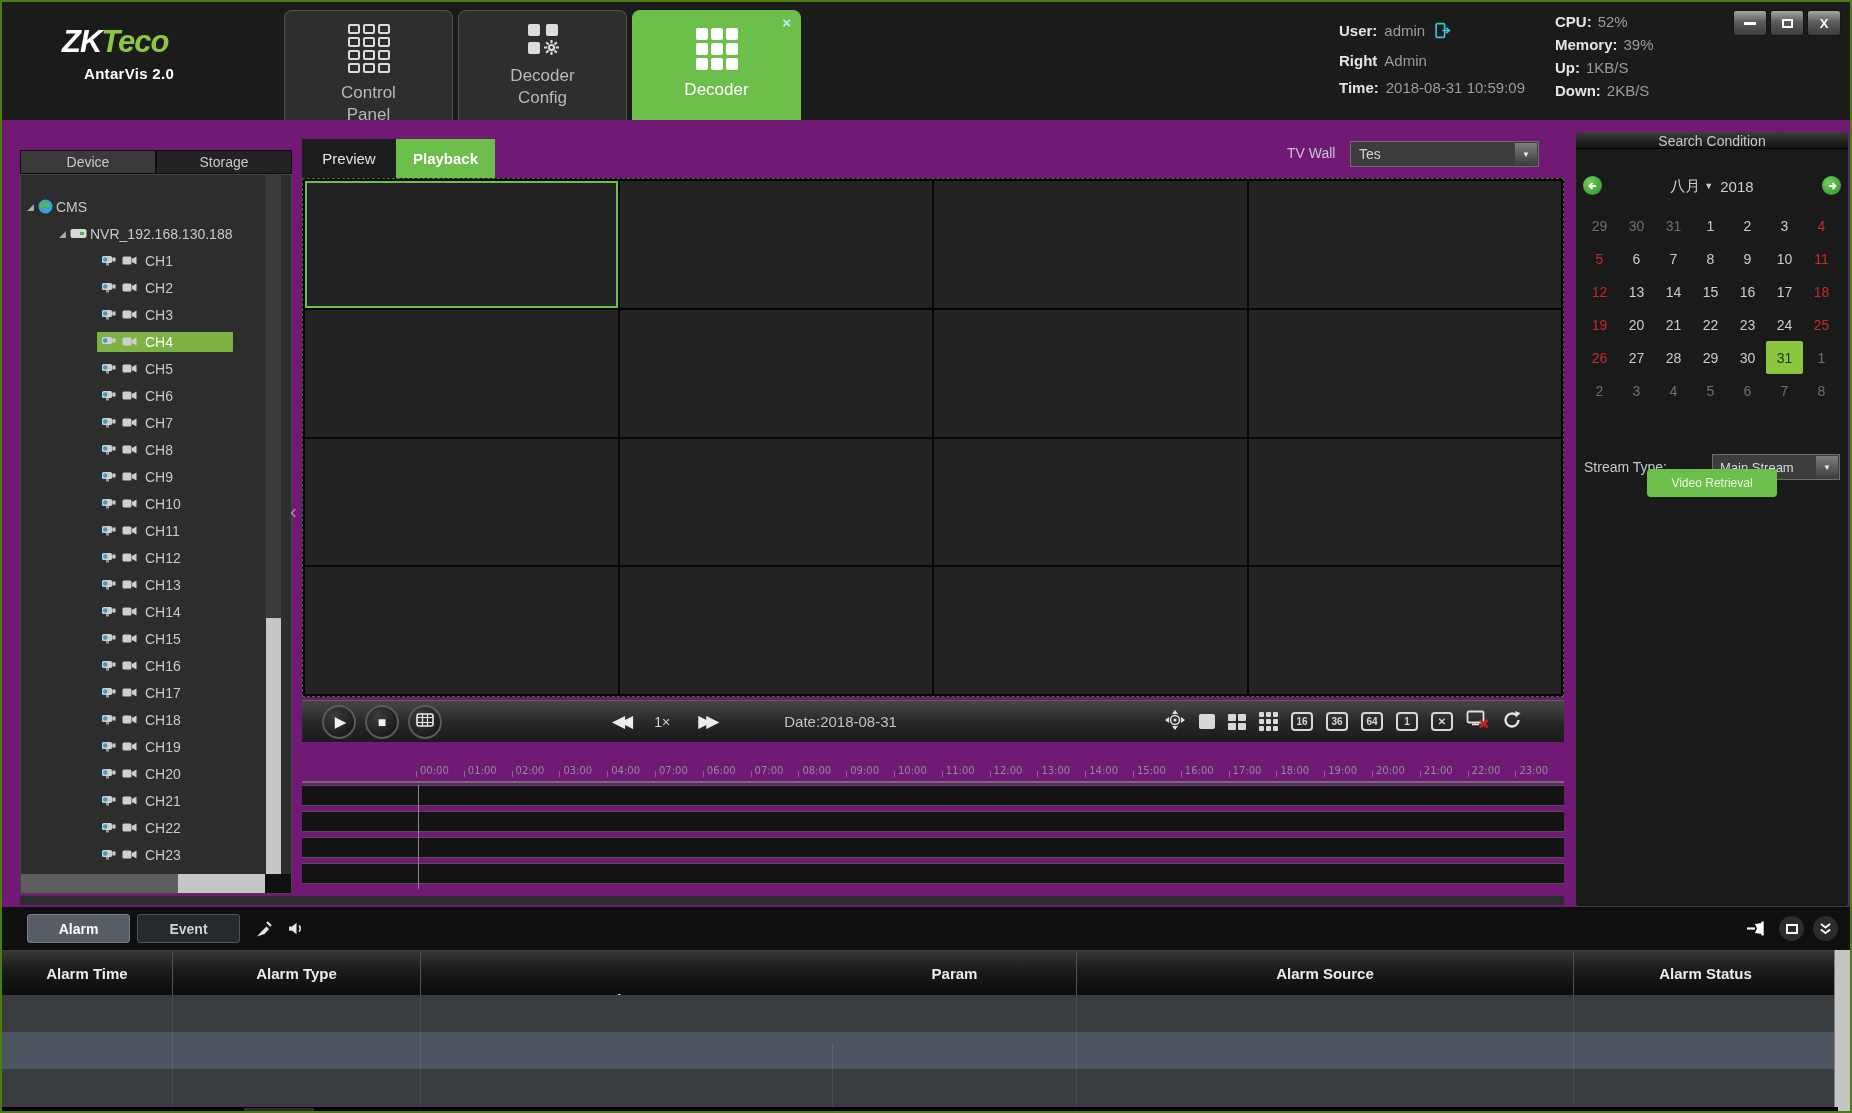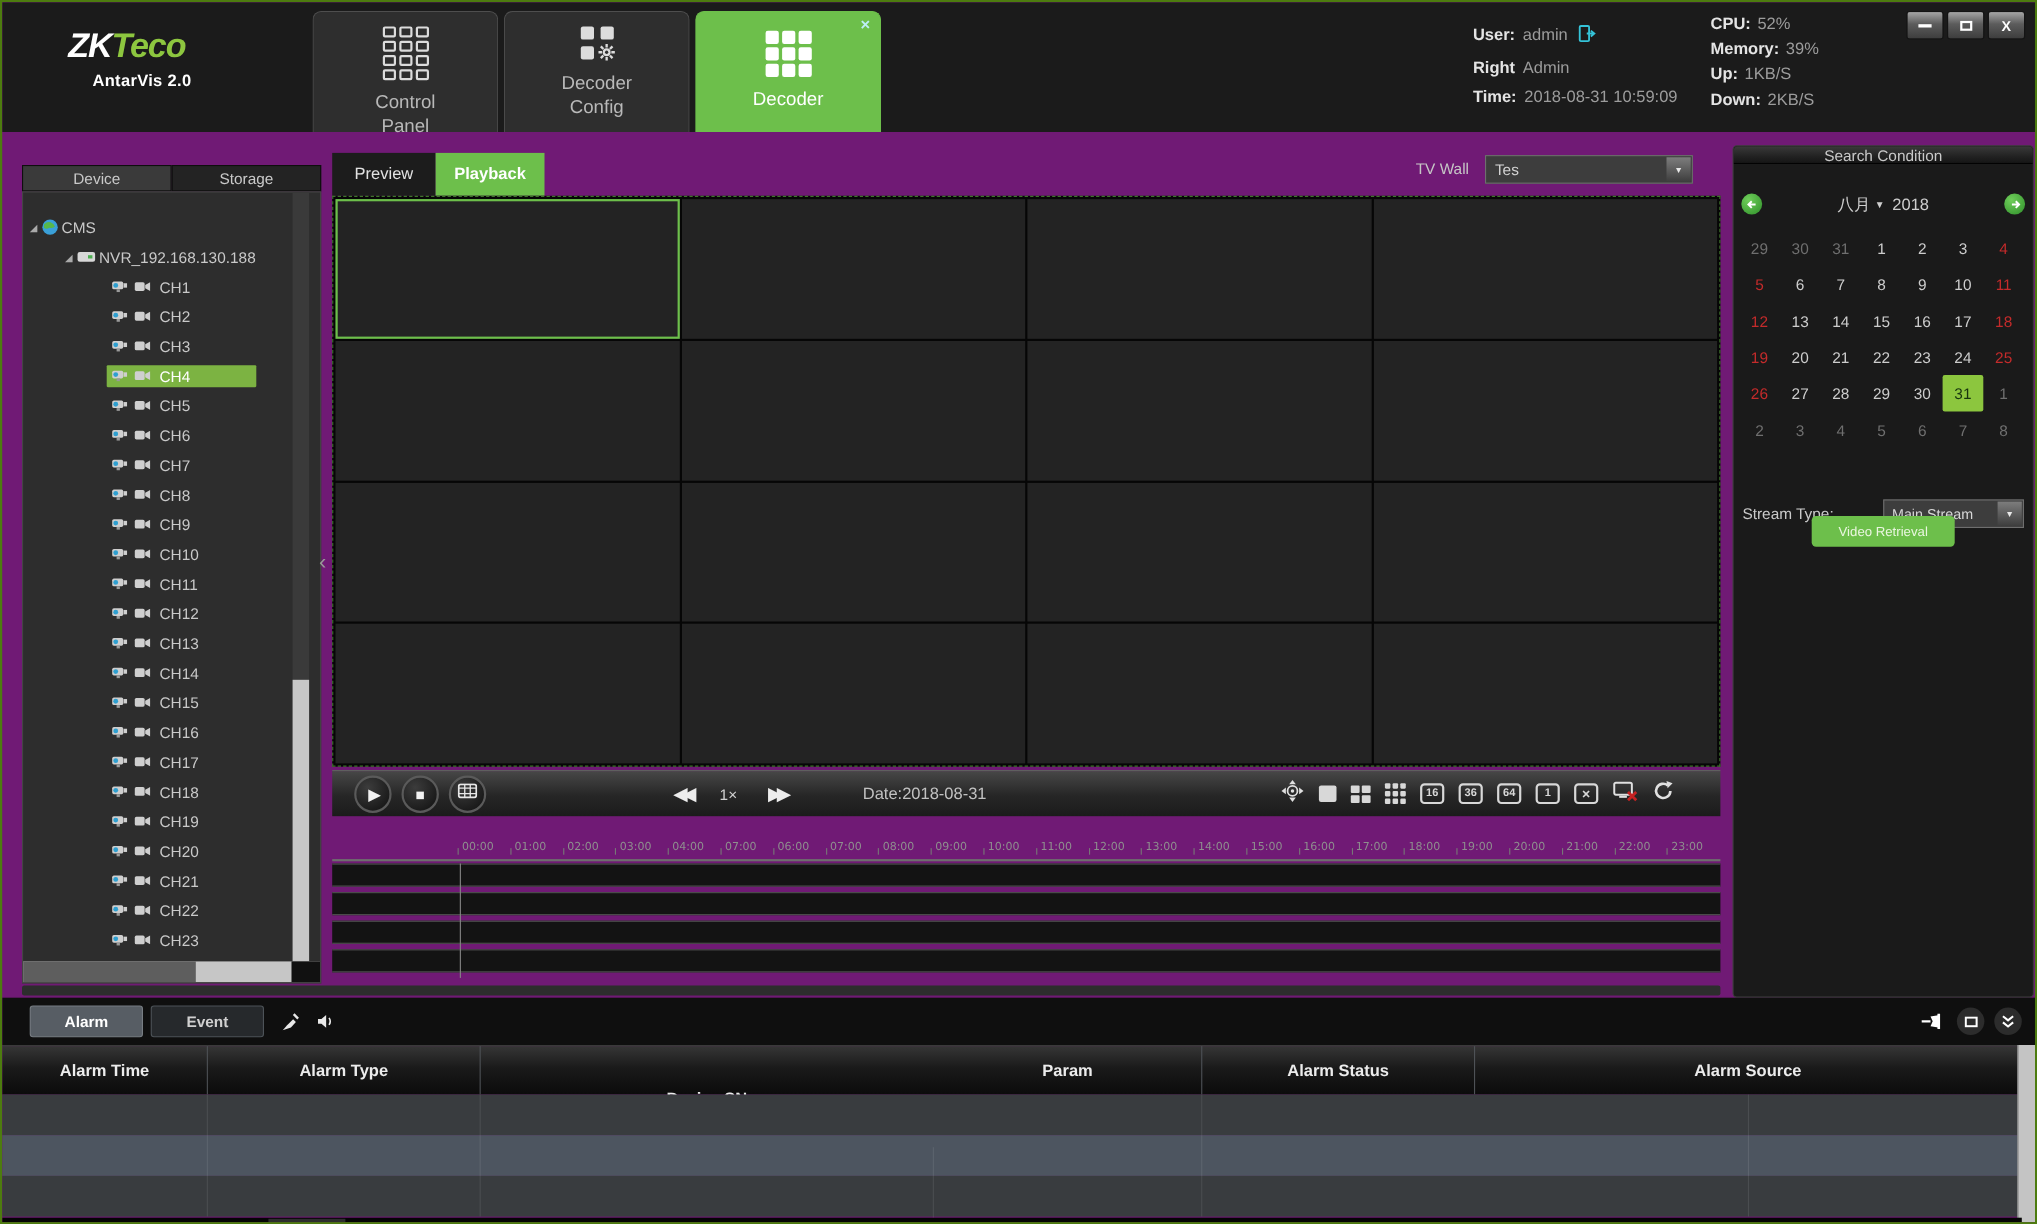--- a/index.html
+++ b/index.html
@@ -159,21 +159,21 @@
   .abicon { margin-left:14px; display:inline-flex; cursor:pointer; }
   .aright { margin-left:auto; display:flex; align-items:center; gap:9px; margin-right:12px; }
   .rndbtn { width:25px; height:25px; border-radius:50%; background:#2c2c2c; display:flex; align-items:center;
             justify-content:center; cursor:pointer; }
   .pinbtn { display:inline-flex; cursor:pointer; }
 
   .ahead { position:absolute; left:0; top:948px; width:1836px; height:45px; display:flex;
            background:linear-gradient(#363636,#1a1a1a 45%,#0b0b0b); border-top:1px solid #3a3a3a; }
   .acol { display:flex; align-items:center; justify-content:center; color:#ececec; font-size:15px; font-weight:bold;
           border-right:1px solid #4e5256; cursor:pointer; }
-  .c0 { width:187px; } .c1 { width:248px; } .c2 { width:412px;margin-top:48px; } .c3 { width:244px; } .c4 { width:497px; } .c5 { flex:1; }
+  .c0 { width:171px; } .c1 { width:248px; } .c2 { width:412px;margin-top:48px; } .c3 { width:244px; } .c4 { width:497px; } .c5 { flex:1; }
   .arows { position:absolute; left:0; top:993px; width:1836px; }
   .arow { height:37px; display:flex; background:#393c3f; }
   .arow.alt { background:#4d5560; }
   .acell { height:100%; border-right:1px solid rgba(255,255,255,.09); }
   .tvscroll { position:absolute; right:0; top:948px; width:16px; height:165px; background:#c4c4c4; border-left:1px solid #7e7e7e; }
   .thscroll { position:absolute; left:0; top:1105px; width:1836px; height:8px; background:#040404; }
   .ththumb { position:absolute; left:242px; top:1px; width:70px; height:6px; background:#2e2e2e; }
 </style>
 </head>
 <body>
@@ -998,22 +998,22 @@
             <path d="M2 2 L7 6 L12 2 M2 8 L7 12 L12 8" stroke="#fff" stroke-width="2" fill="none"></path>
           </svg>
         </span>
     </div>
   </div>
   <div class="ahead">
       <div class="acol c0">Alarm Time</div>
       <div class="acol c1">Alarm Type</div>
       <div class="acol c2">Device SN</div>
       <div class="acol c3">Param</div>
+      <div class="acol c4">Alarm Source</div>
       <div class="acol c5">Alarm Status</div>
-      <div class="acol c4">Alarm Source</div>
     </div>
   <div class="arows">
       <div class="arow">
         <div class="acell c0"></div>
         <div class="acell c1"></div>
         <div class="acell c2"></div>
         <div class="acell c3"></div>
         <div class="acell c4"></div>
         <div class="acell c5"></div>
       </div>

